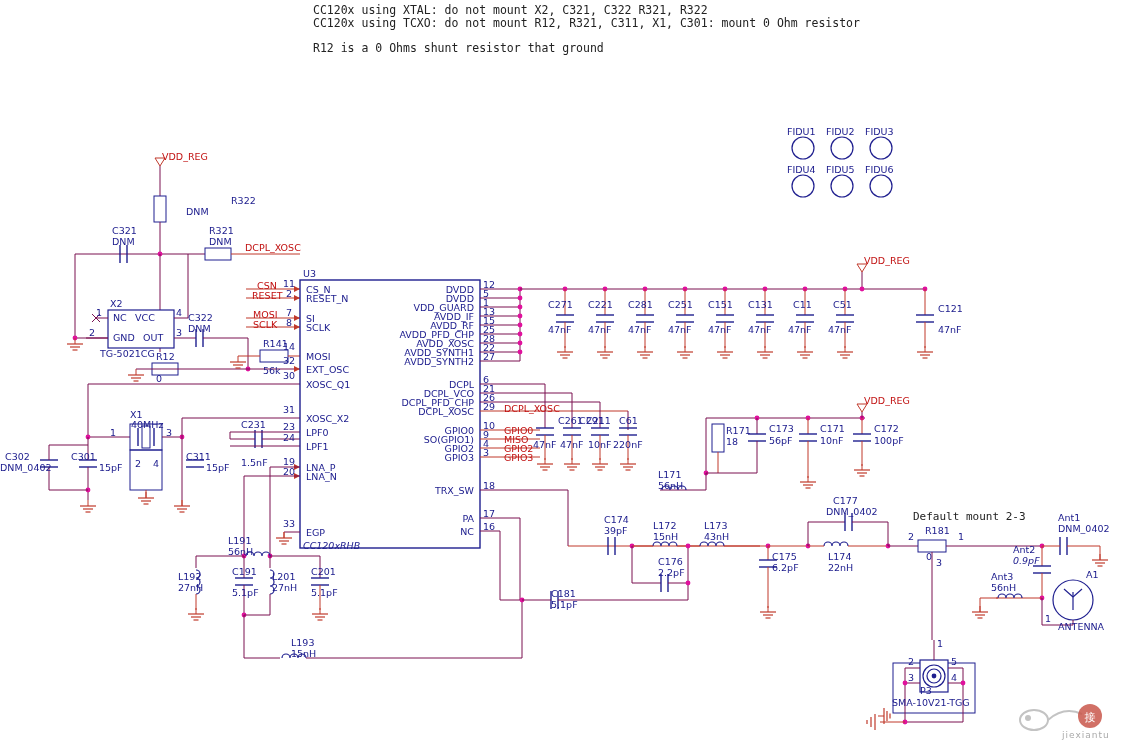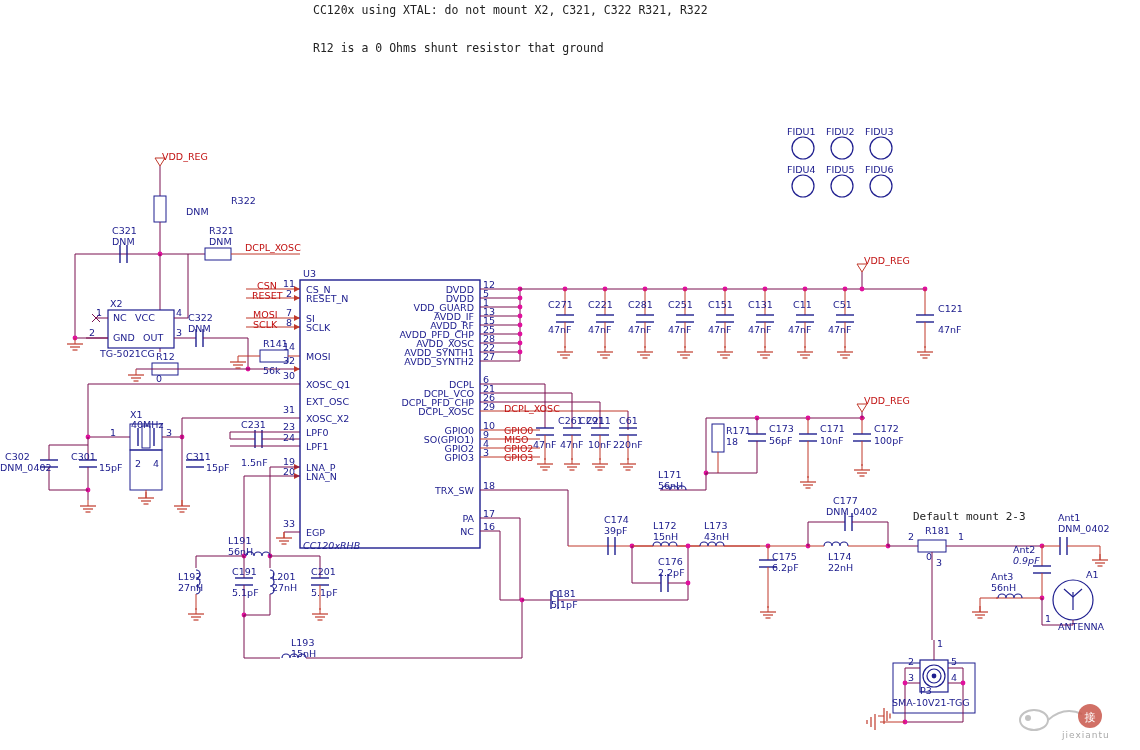--- a/index.html
+++ b/index.html
@@ -518,20 +518,21 @@
       <circle cx="803" cy="148" r="11" fill="none" stroke="#1f1f8f" stroke-width="1.2"></circle>
       <circle cx="842" cy="148" r="11" fill="none" stroke="#1f1f8f" stroke-width="1.2"></circle>
       <circle cx="881" cy="148" r="11" fill="none" stroke="#1f1f8f" stroke-width="1.2"></circle>
       <circle cx="803" cy="186" r="11" fill="none" stroke="#1f1f8f" stroke-width="1.2"></circle>
       <circle cx="842" cy="186" r="11" fill="none" stroke="#1f1f8f" stroke-width="1.2"></circle>
       <circle cx="881" cy="186" r="11" fill="none" stroke="#1f1f8f" stroke-width="1.2"></circle>
     </g>
   </svg>
 
   <div class="note" style="left:313px;top:4px;">CC120x using XTAL: do not mount X2, C321, C322 R321, R322</div>
+  <div class="note" style="left:313px;top:17px;">CC120x using TCXO: do not mount R12, R321, C311, X1, C301: mount 0 Ohm resistor</div>
   <div class="note" style="left:313px;top:42px;">R12 is a 0 Ohms shunt resistor that ground</div>
 
   <div class="lbl blue" style="left:787px;top:127px;">FIDU1</div>
   <div class="lbl blue" style="left:826px;top:127px;">FIDU2</div>
   <div class="lbl blue" style="left:865px;top:127px;">FIDU3</div>
   <div class="lbl blue" style="left:787px;top:165px;">FIDU4</div>
   <div class="lbl blue" style="left:826px;top:165px;">FIDU5</div>
   <div class="lbl blue" style="left:865px;top:165px;">FIDU6</div>
 
   <div class="lbl red" style="left:162px;top:152px;">VDD_REG</div>
@@ -682,21 +683,21 @@
   <div class="lbl blue" style="left:613px;top:440px;">220nF</div>
 
   <div class="ic-name" style="left:303px;top:268px;">U3</div>
   <div class="ic-name" style="left:303px;top:540px;font-style:italic;">CC120xRHB</div>
 
   <div class="lbl blue" style="left:306px;top:285px;">CS_N</div>
   <div class="lbl blue" style="left:306px;top:294px;">RESET_N</div>
   <div class="lbl blue" style="left:306px;top:314px;">SI</div>
   <div class="lbl blue" style="left:306px;top:323px;">SCLK</div>
   <div class="lbl blue" style="left:306px;top:352px;">MOSI</div>
-  <div class="lbl blue" style="left:306px;top:365px;margin-top:32px;">EXT_OSC</div>
+  <div class="lbl blue" style="left:306px;top:365px;">EXT_OSC</div>
   <div class="lbl blue" style="left:306px;top:380px;">XOSC_Q1</div>
   <div class="lbl blue" style="left:306px;top:414px;">XOSC_X2</div>
   <div class="lbl blue" style="left:306px;top:428px;">LPF0</div>
   <div class="lbl blue" style="left:306px;top:442px;">LPF1</div>
   <div class="lbl blue" style="left:306px;top:463px;">LNA_P</div>
   <div class="lbl blue" style="left:306px;top:472px;">LNA_N</div>
   <div class="lbl blue" style="left:306px;top:528px;">EGP</div>
 
   <div class="pin" style="left:283px;top:278px;">11</div>
   <div class="pin" style="left:286px;top:288px;">2</div>

